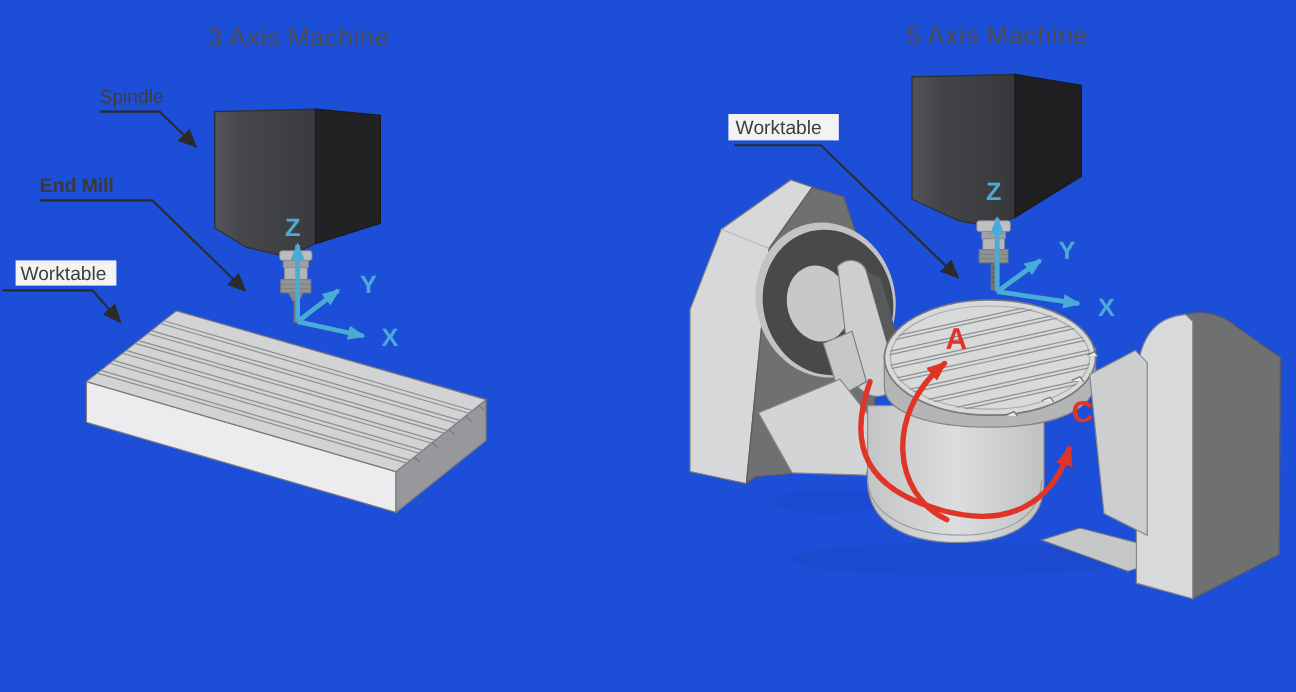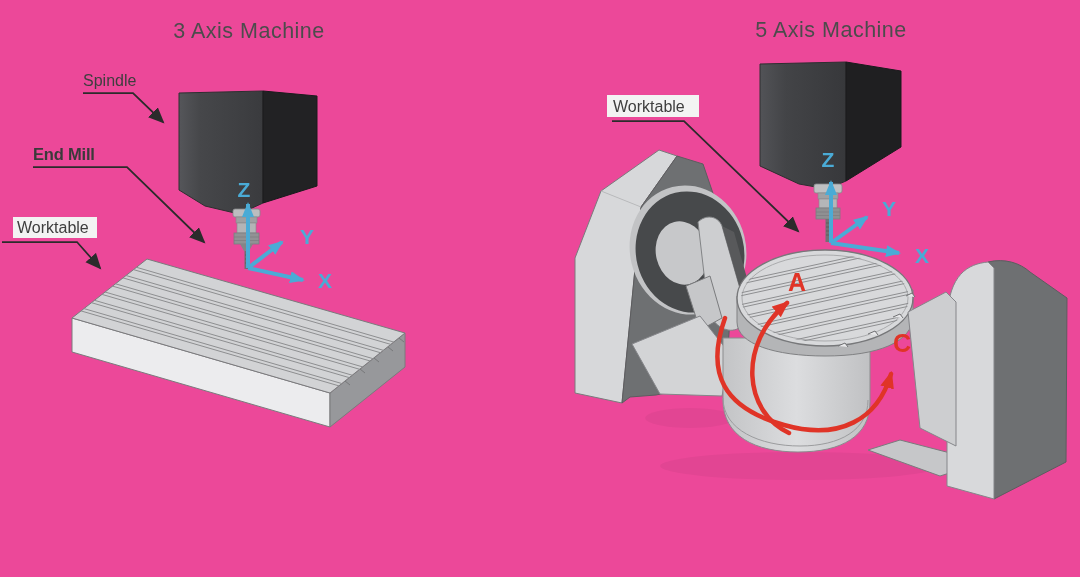--- a/index.html
+++ b/index.html
@@ -1,16 +1,16 @@
 <!DOCTYPE html>
 <html><head>
 <meta charset="utf-8">
 <style>
   html,body{margin:0;padding:0;background:#ffffff;}
-  .stage{position:relative;width:1080px;height:577px;background:#ec4899;overflow:hidden;
+  .stage{position:relative;width:1080px;height:577px;background:#1d4ed8;overflow:hidden;
          font-family:"Liberation Sans", sans-serif;}
   svg{display:block;}
   .title{font:21.5px "Liberation Sans", sans-serif;fill:#4c4c4c;letter-spacing:.5px;}
   .callout{font:16px "Liberation Sans", sans-serif;fill:#3e3e3e;}
   .callout-bold{font:700 16.5px "Liberation Sans", sans-serif;fill:#3a3a3a;letter-spacing:-.2px;}
   .axis-label{font:700 21px "Liberation Sans", sans-serif;fill:#4aabd6;}
   .rot-label{font:700 25px "Liberation Sans", sans-serif;fill:#e03427;}
   .leader{stroke:#2b2b2b;stroke-width:1.75;fill:none;}
   .axis-line{stroke:#4aabd6;stroke-width:4;fill:none;}
   .rot-line{stroke:#e03427;stroke-width:4.5;fill:none;stroke-linecap:round;}

